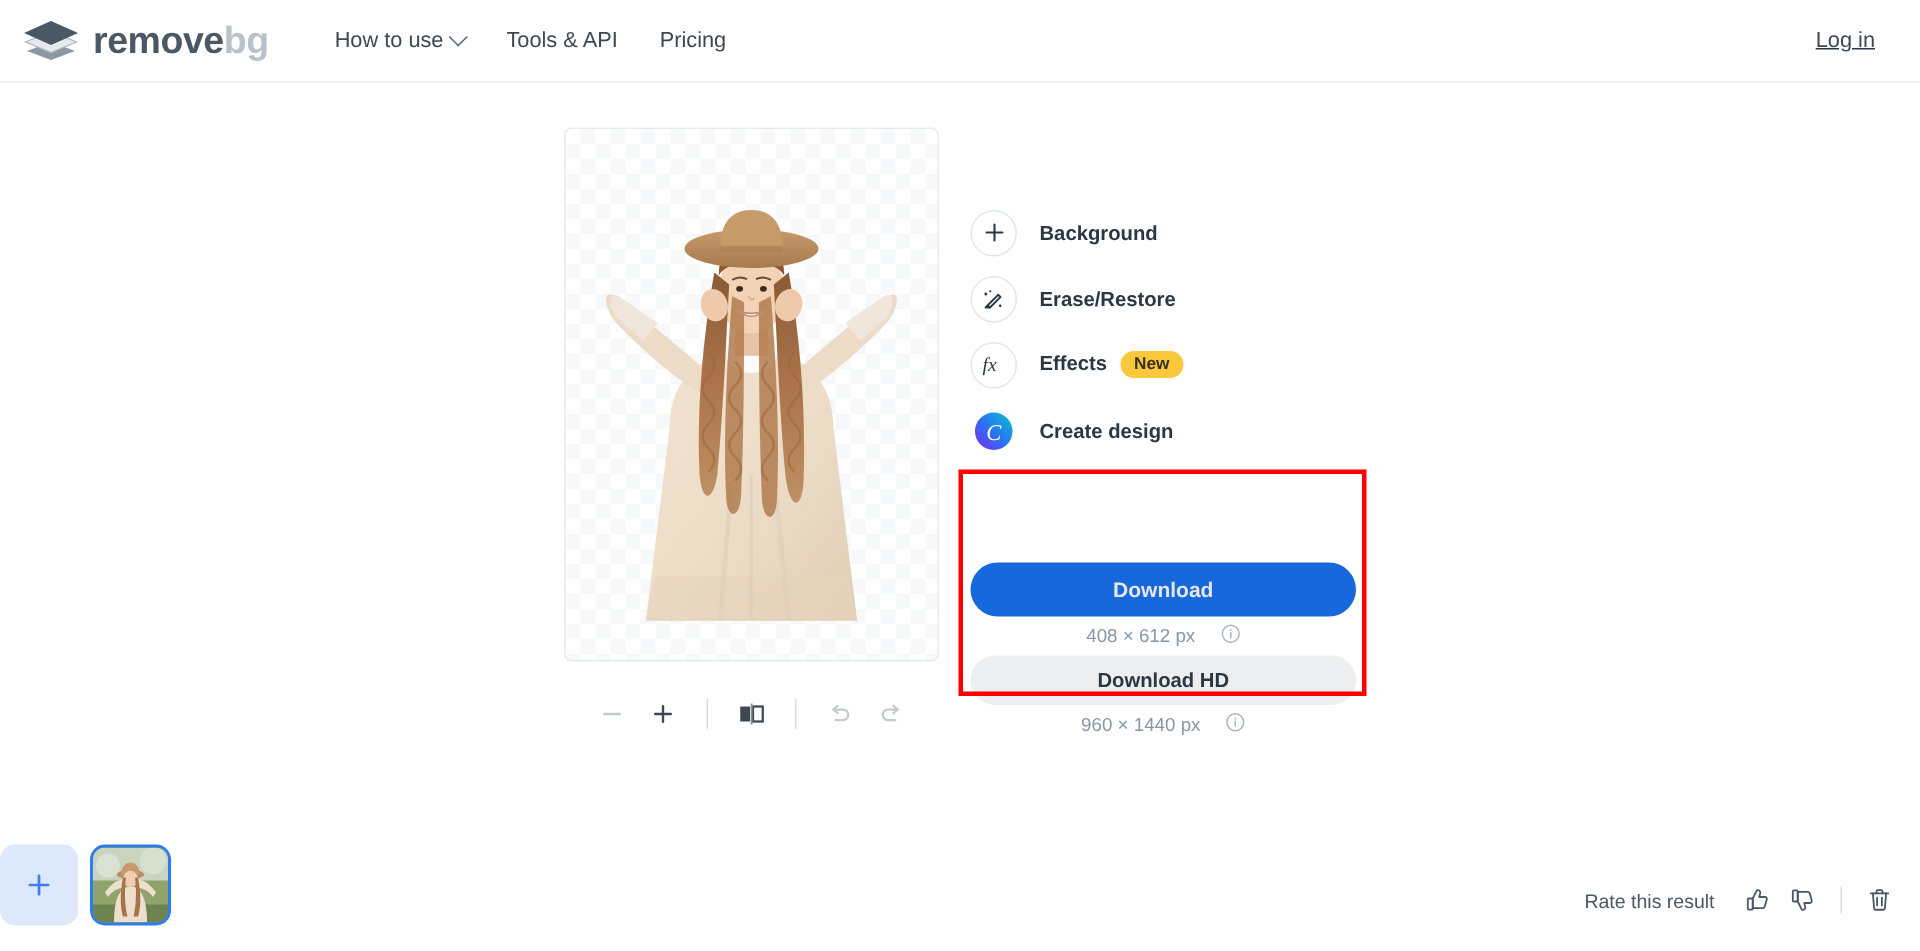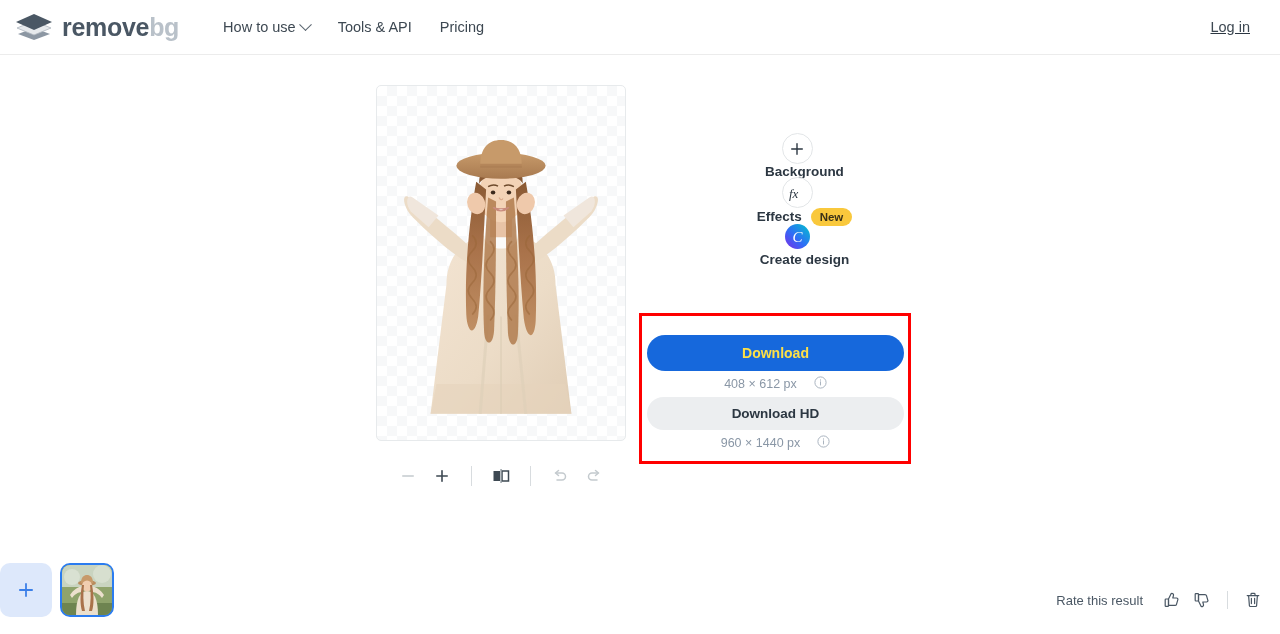--- a/index.html
+++ b/index.html
@@ -56,42 +56,42 @@
   
   .img-toolbar {
     position:absolute; left:376px; top:458px; width:250px; height:36px;
     display:flex; align-items:center; justify-content:center; gap:0;
   }
   .tb-btn { width:34px; height:34px; display:flex; align-items:center; justify-content:center; cursor:pointer; }
   .tb-sep { width:1px; height:20px; background:#d8dcdf; margin:0 12px; }
 
   
   .panel { position:absolute; left:647px; top:133px; width:300px; }
-  .opt { display:flex; align-items:center; height:44px; cursor:pointer;flex-direction:column; }
+  .opt { display:flex; align-items:center; height:44px; cursor:pointer; }
   .opt-icon {
     width:31px; height:31px; border-radius:50%; border:1px solid #e3e6e8;
     display:flex; align-items:center; justify-content:center; background:#fff; flex:0 0 31px;text-align:center;
   }
   .opt-icon.nb { border:none; }
   .opt-label { font-size:13.5px; font-weight:700; color:#2c3742; margin-left:15px; white-space:nowrap; }
   .badge {
     display:inline-block; background:#f9c83c; color:#3a3118; font-size:11.5px; font-weight:700;
     border-radius:10px; padding:3px 9px; margin-left:9px; vertical-align:middle;
   }
 
   
   .redbox {
     position:absolute; left:639px; top:313px; width:272px; height:151px;
     border:3px solid #ff0000; background:transparent; pointer-events:none;
   }
   .dl-wrap { position:absolute; left:647px; top:335px; width:257px; }
   .btn-download {
     width:257px; height:36px; border-radius:18px; border:none; cursor:pointer;
-    background:#1668dc; color:#fde047; font-size:14px; font-weight:700;
-    font-family:"Liberation Sans", sans-serif; display:flex; align-items:center; justify-content:center;
+    background:#1668dc; color:#e5e5e5; font-size:14px; font-weight:700;
+    font-family:"Liberation Sans", sans-serif; display:flex; align-items:center; justify-content:center;margin-top:40px;
   }
   .dims { display:flex; align-items:center; justify-content:center; gap:17px;
           font-size:12.5px; color:#8a97a6; height:26px; }
   .btn-hd {
     width:257px; height:33px; border-radius:17px; border:none; cursor:pointer;
     background:#eceef0; color:#2c3742; font-size:13.5px; font-weight:700;
     font-family:"Liberation Sans", sans-serif; display:flex; align-items:center; justify-content:center;
   }
 
   
@@ -257,20 +257,32 @@
     <div class="opt">
       <span class="opt-icon">
         <svg width="16" height="16" viewBox="0 0 16 16">
           <rect x="2" y="7.3" width="12" height="1.4" rx="0.7" fill="#2c3742"></rect>
           <rect x="7.3" y="2" width="1.4" height="12" rx="0.7" fill="#2c3742"></rect>
         </svg>
       </span>
       <span class="opt-label">Background</span>
     </div>
 
+    <div class="opt">
+      <span class="opt-icon">
+        <svg width="17" height="17" viewBox="0 0 17 17" stroke="#2c3742" fill="none" stroke-width="1.2">
+          <path d="M4.5 12.5 L11.5 5.5 L13 7 L6 14 Z" stroke-linejoin="round"></path>
+          <path d="M4.5 12.5 L3 14 L6 14" stroke-linejoin="round"></path>
+          <path d="M3.2 4 v2 M2.2 5 h2" stroke-width="1"></path>
+          <path d="M12.8 12 v1.6 M12 12.8 h1.6" stroke-width="1"></path>
+          <circle cx="6.2" cy="3.2" r="0.7" fill="#2c3742" stroke="none"></circle>
+        </svg>
+      </span>
+      <span class="opt-label">Erase/Restore</span>
+    </div>
 
     <div class="opt">
       <span class="opt-icon">
         <svg width="20" height="18" viewBox="0 0 20 18">
           <text x="2" y="13.5" font-family="Liberation Serif, serif" font-style="italic" font-size="13" fill="#2c3742">fx</text>
         </svg>
       </span>
       <span class="opt-label">
         <span>Effects</span><span class="badge">New</span>
       </span>

